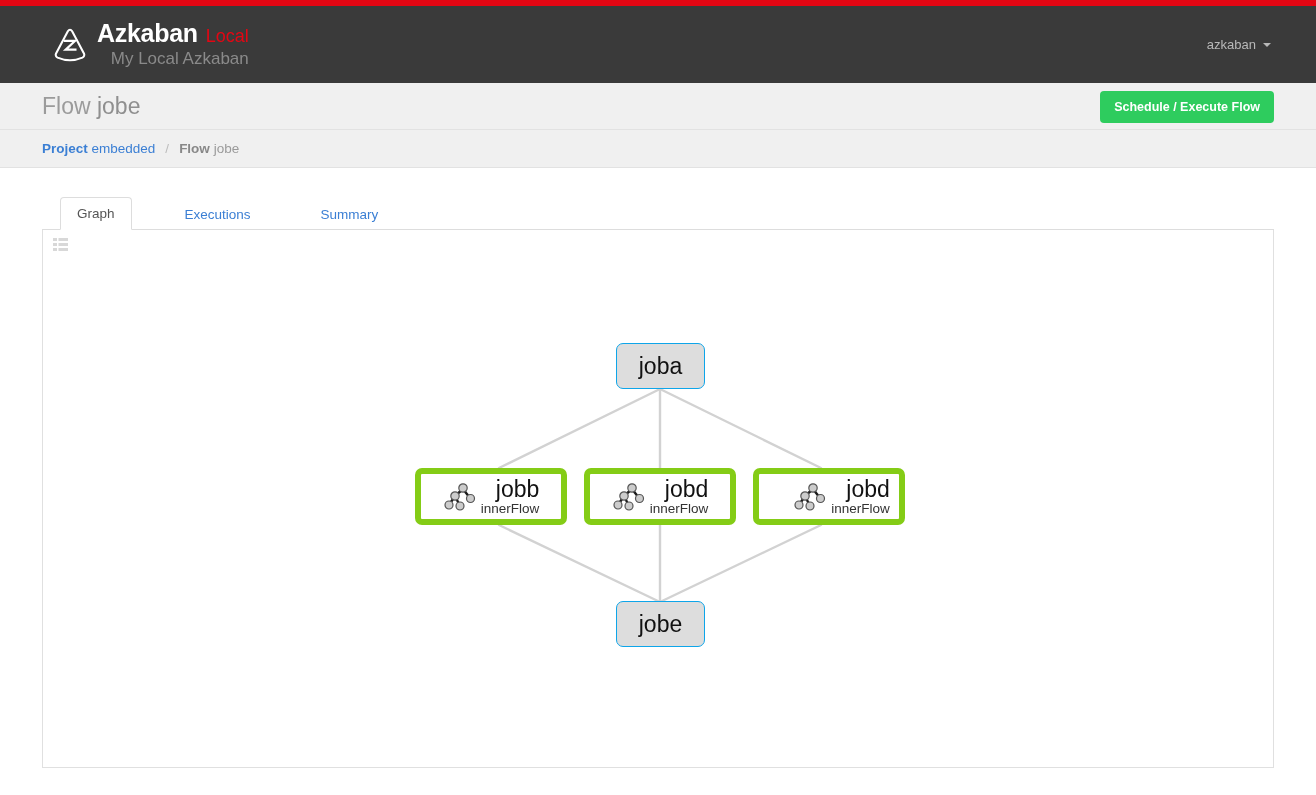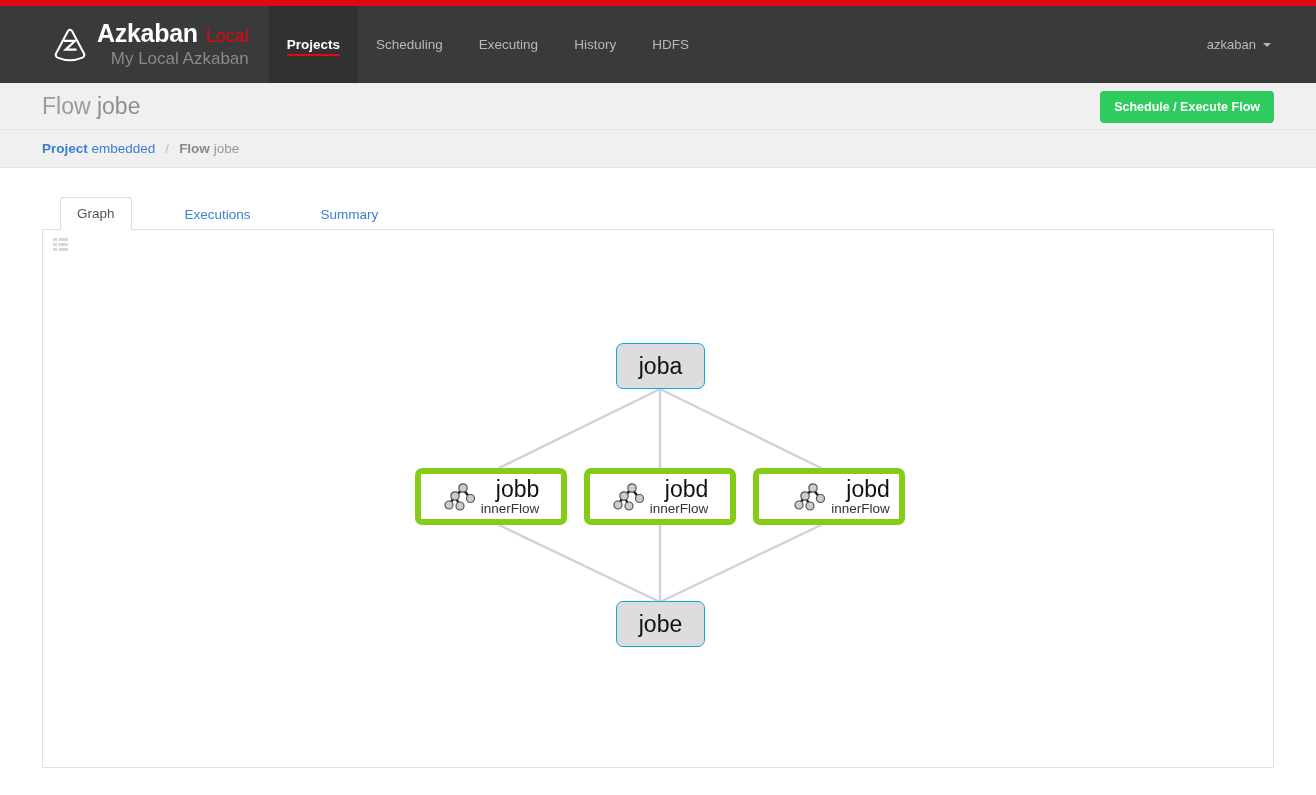--- a/index.html
+++ b/index.html
@@ -253,38 +253,20 @@
     </svg>
     <div class="brand-text">
       <div class="brand-row">
         <span class="brand-name">Azkaban</span>
         <span class="brand-sub">Local</span>
       </div>
       <div class="brand-tag">My Local Azkaban</div>
     </div>
   </div>
 
-  <div class="nav-links">
-    <div class="nav-item active">
-      <span>Projects</span>
-      <span class="nav-underline"></span>
-    </div>
-    <div class="nav-item">
-      <span>Scheduling</span>
-    </div>
-    <div class="nav-item">
-      <span>Executing</span>
-    </div>
-    <div class="nav-item">
-      <span>History</span>
-    </div>
-    <div class="nav-item">
-      <span>HDFS</span>
-    </div>
-  </div>
 
   <div class="nav-right">
     <div class="user-menu">
       <span>azkaban</span>
       <span class="caret"></span>
     </div>
   </div>
 </div>
 
 <div class="page-header">

